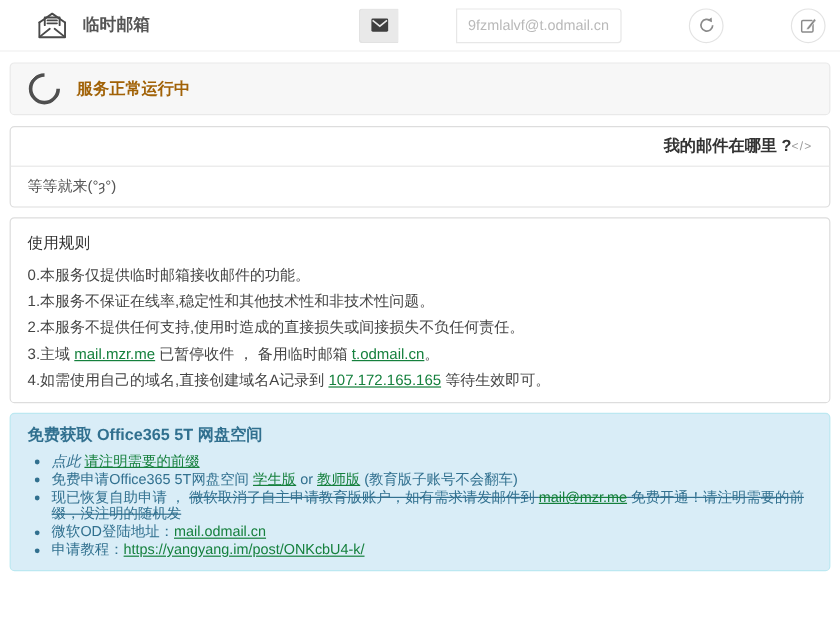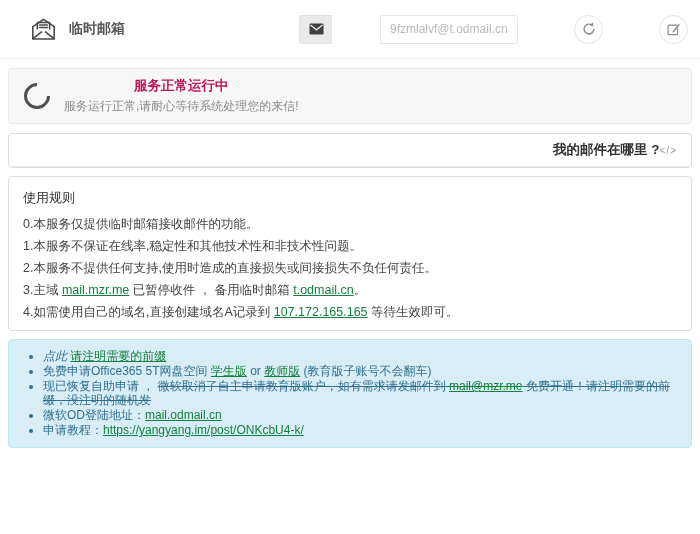--- a/index.html
+++ b/index.html
@@ -6,21 +6,21 @@
   html,body { margin:0; padding:0; }
   body {
     width:700px; height:534px; overflow:hidden;
     background:#fff; color:#333;
     font-family:"Liberation Sans","DejaVu Sans",sans-serif;
     font-size:12.5px;
   }
   a { color:#15803d; text-decoration:underline; cursor:pointer; }
 
   
-  .navbar { display:flex; align-items:center; height:59px; padding:0 12px 0 30px;
+  .navbar { display:flex; align-items:center; height:43px; padding:0 12px 0 30px;
             border-bottom:1px solid #f0f0f0; background:#fff; }
   .logo { width:27px; height:27px; flex:none; }
   .brand { margin-left:12px; font-weight:bold; font-size:14px; color:#555; }
   .mail-group { margin-left:auto; display:flex; align-items:center;gap:48px; }
   .addon { width:33px; height:29px; background:#e9e9e9; border:1px solid #e2e2e2;
            border-right:none; border-radius:3px 0 0 3px; display:flex;
            align-items:center; justify-content:center; }
   .email-input { height:29px; width:138px; border:1px solid #e7e7e7; border-radius:0 3px 3px 0;
                  padding:0 9px; color:#b9b9b9; font-size:12px; outline:none;
                  font-family:"Liberation Sans","DejaVu Sans",sans-serif; }
@@ -30,21 +30,21 @@
 
   
   .container { padding:9px 8px 0; }
 
   
   .status-well { background:#f7f7f7; border:1px solid #e9e9e9; border-radius:4px;
                  padding:8px 15px; display:flex; align-items:center; margin-bottom:9px; }
   .spinner { width:26px; height:26px; border-radius:50%; border:3px solid #4f4f4f;
              border-top-color:transparent; transform:rotate(45deg); flex:none; }
   .status-text { margin-left:14px; }
-  .status-title { font-weight:bold; font-size:13.5px; color:#be185d;text-align:center; }
+  .status-title { font-weight:bold; font-size:13.5px; color:#a16207; }
   .status-sub { font-size:12px; color:#8b8b8b; margin-top:3px; }
 
   
   table.mail { width:100%; border-collapse:collapse; margin-bottom:9px; }
   table.mail th { border:1px solid #e7e7e7; padding:8px 8px; text-align:left;
                   font-weight:normal; font-size:12.5px; color:#333; }
   .col-sender { width:40%; } .col-subject { width:29%; } .col-time { width:31%; }
 
   
   .panel { border:1px solid #ddd; border-radius:4px; background:#fff; }
@@ -106,42 +106,43 @@
     </button>
   </div>
 </div>
 
 <div class="container">
 
   <div class="status-well">
     <div class="spinner"></div>
     <div class="status-text">
       <div class="status-title">服务正常运行中</div>
-      <div class="status-sub">服务运行正常,请耐心等待系统处理您的来信!</div>
     </div>
   </div>
 
 
   <div class="panel mb" style="margin-bottom:8px;">
     <div class="panel-heading">
       <span class="panel-title">我的邮件在哪里 ?</span>
       <span class="code-icon">&lt;/&gt;</span>
     </div>
+    <div class="panel-body">等等就来(°ȝ°)</div>
   </div>
 
   <div class="panel rules-panel">
     <p class="rules-title">使用规则</p>
     <p class="rule"><span>0.本服务仅提供临时邮箱接收邮件的功能。</span></p>
     <p class="rule"><span>1.本服务不保证在线率,稳定性和其他技术性和非技术性问题。</span></p>
     <p class="rule"><span>2.本服务不提供任何支持,使用时造成的直接损失或间接损失不负任何责任。</span></p>
     <p class="rule"><span>3.主域 </span><a href="#">mail.mzr.me</a><span> 已暂停收件 ， 备用临时邮箱 </span><a href="#">t.odmail.cn</a><span>。</span></p>
     <p class="rule"><span>4.如需使用自己的域名,直接创建域名A记录到 </span><a href="#">107.172.165.165</a><span> 等待生效即可。</span></p>
   </div>
 
   <div class="info-panel">
+    <p class="info-title">免费获取 Office365 5T 网盘空间</p>
     <ul>
       <li><span class="em">点此 </span><a href="#">请注明需要的前缀</a></li>
       <li><span>免费申请Office365 5T网盘空间 </span><a href="#">学生版</a><span> or </span><a href="#">教师版</a><span> (教育版子账号不会翻车)</span></li>
       <li><span>现已恢复自助申请 ， </span><span class="strike">微软取消了自主申请教育版账户，如有需求请发邮件到 </span><a href="#" class="strike">mail@mzr.me</a><span class="strike"> 免费开通！请注明需要的前缀，没注明的随机发</span></li>
       <li><span>微软OD登陆地址：</span><a href="#">mail.odmail.cn</a></li>
       <li><span>申请教程：</span><a href="#">https://yangyang.im/post/ONKcbU4-k/</a></li>
     </ul>
   </div>
 
 </div>

